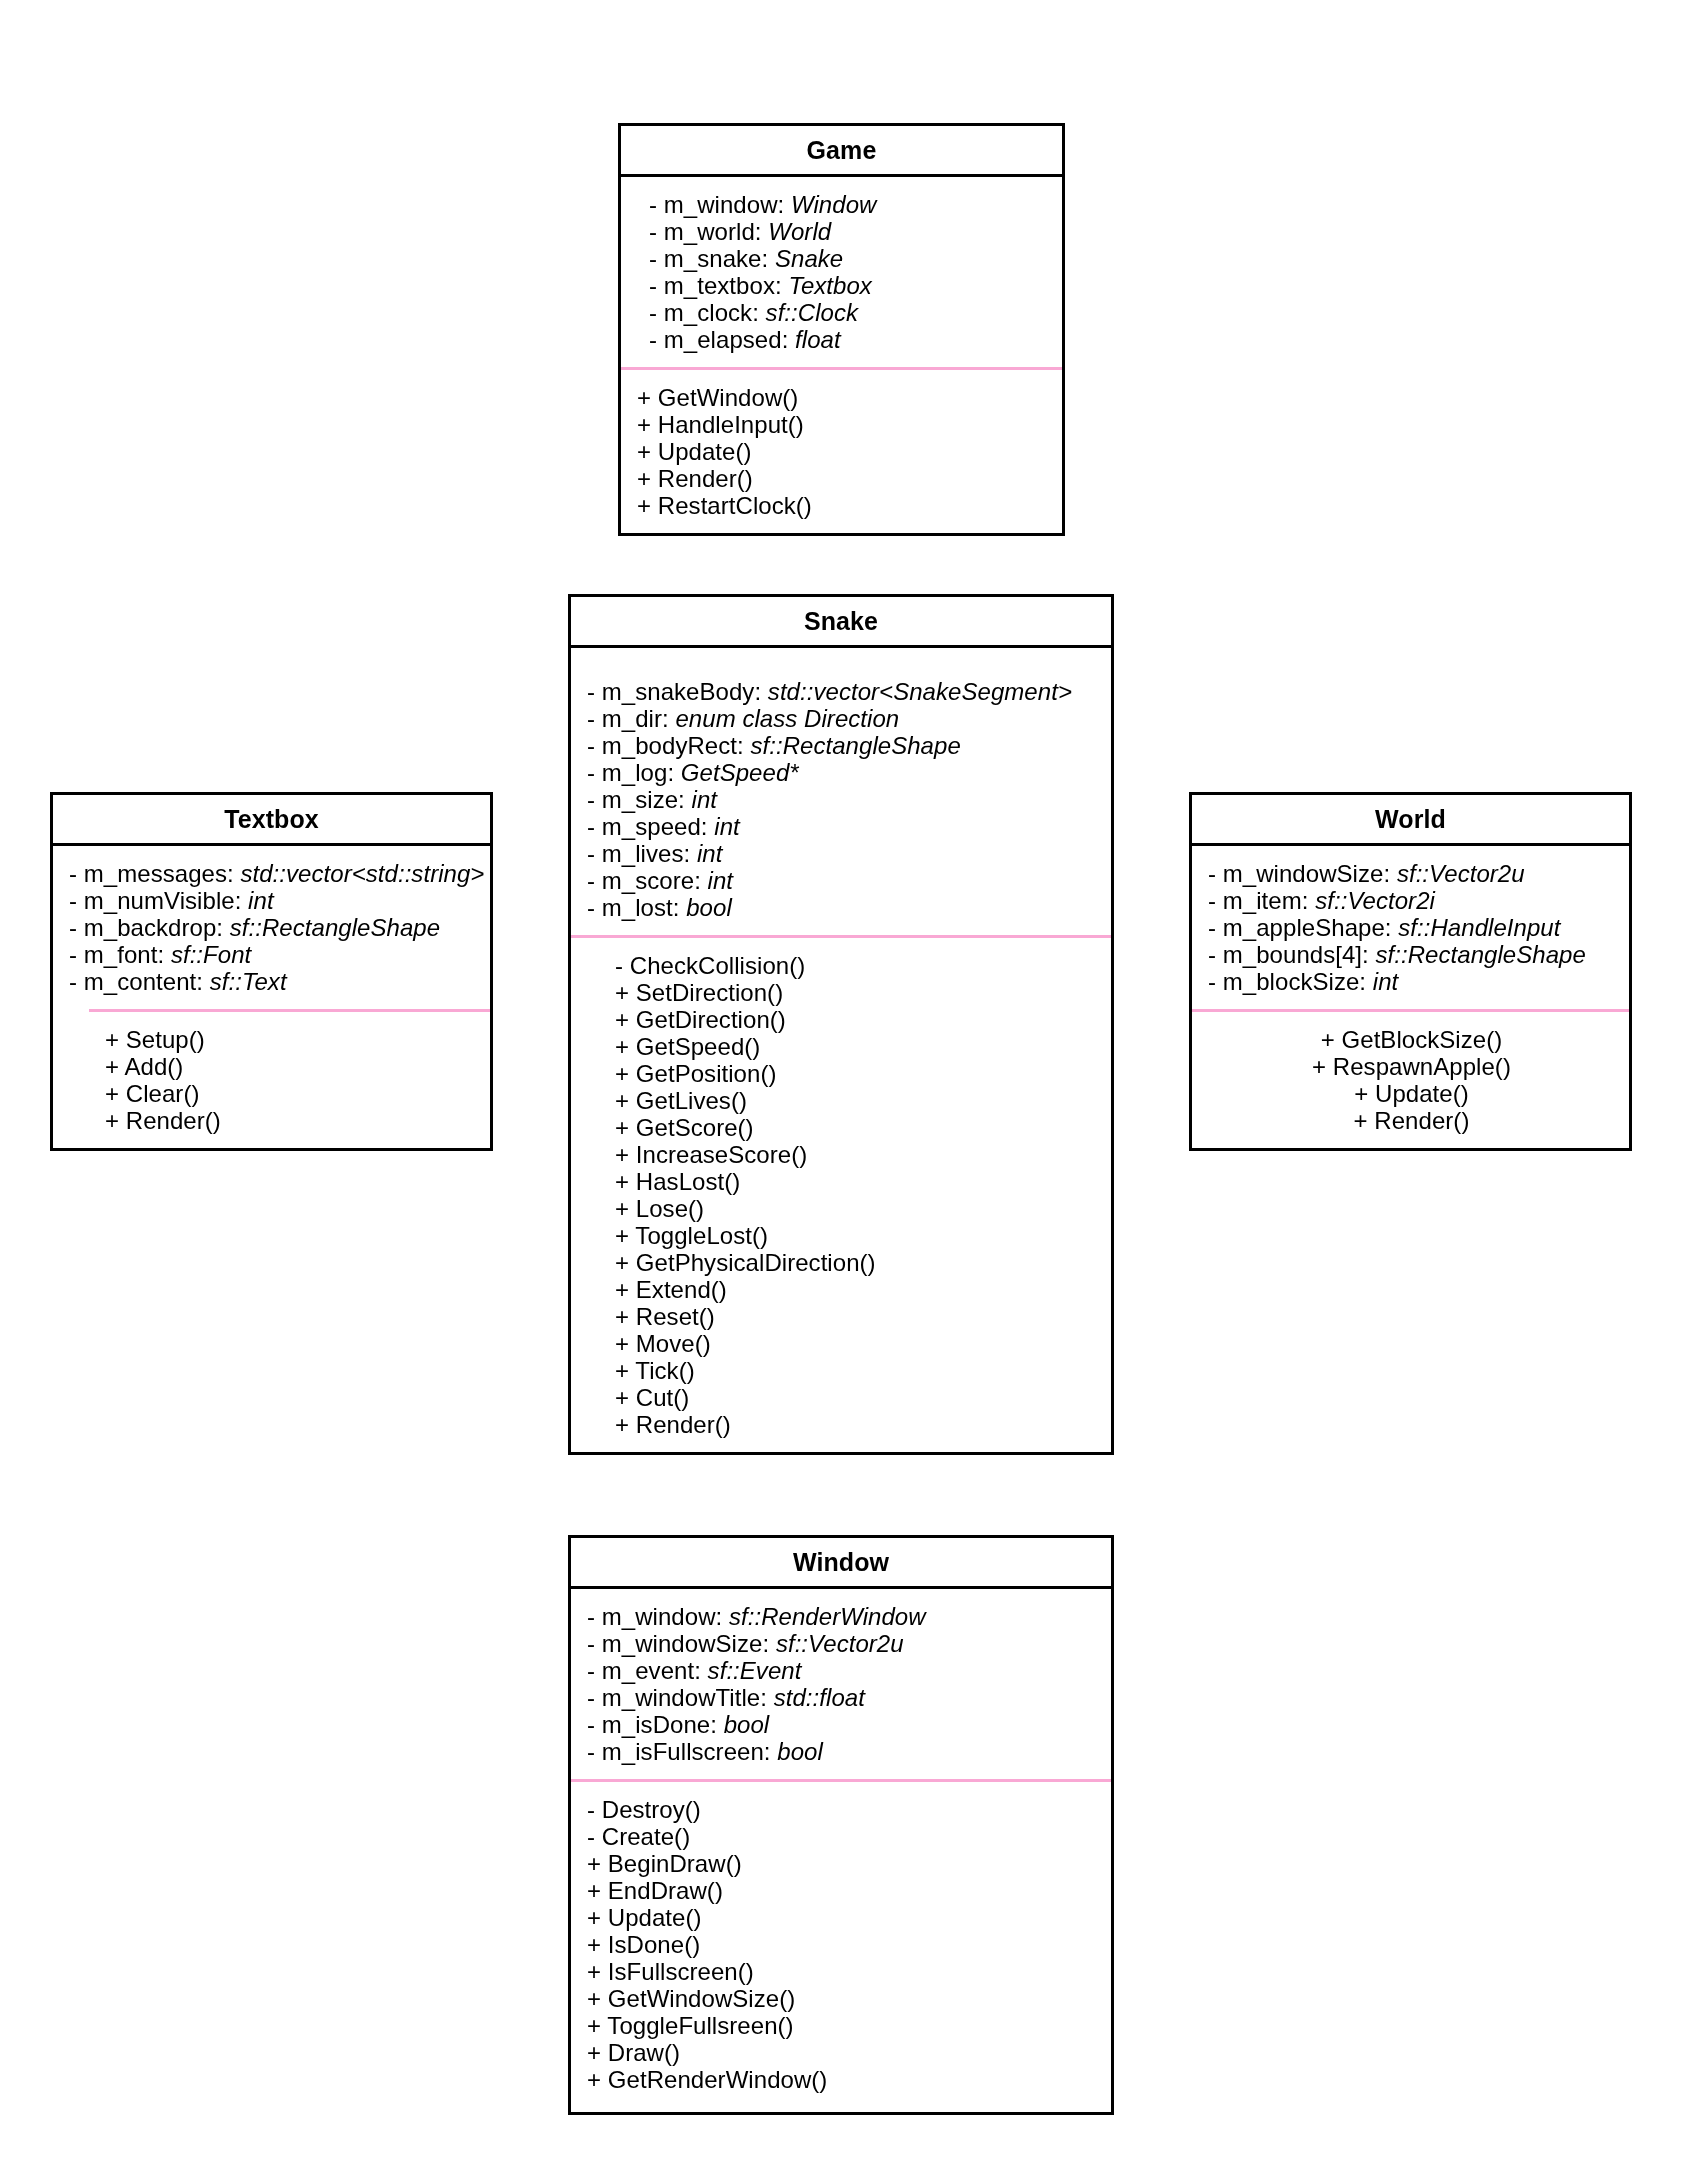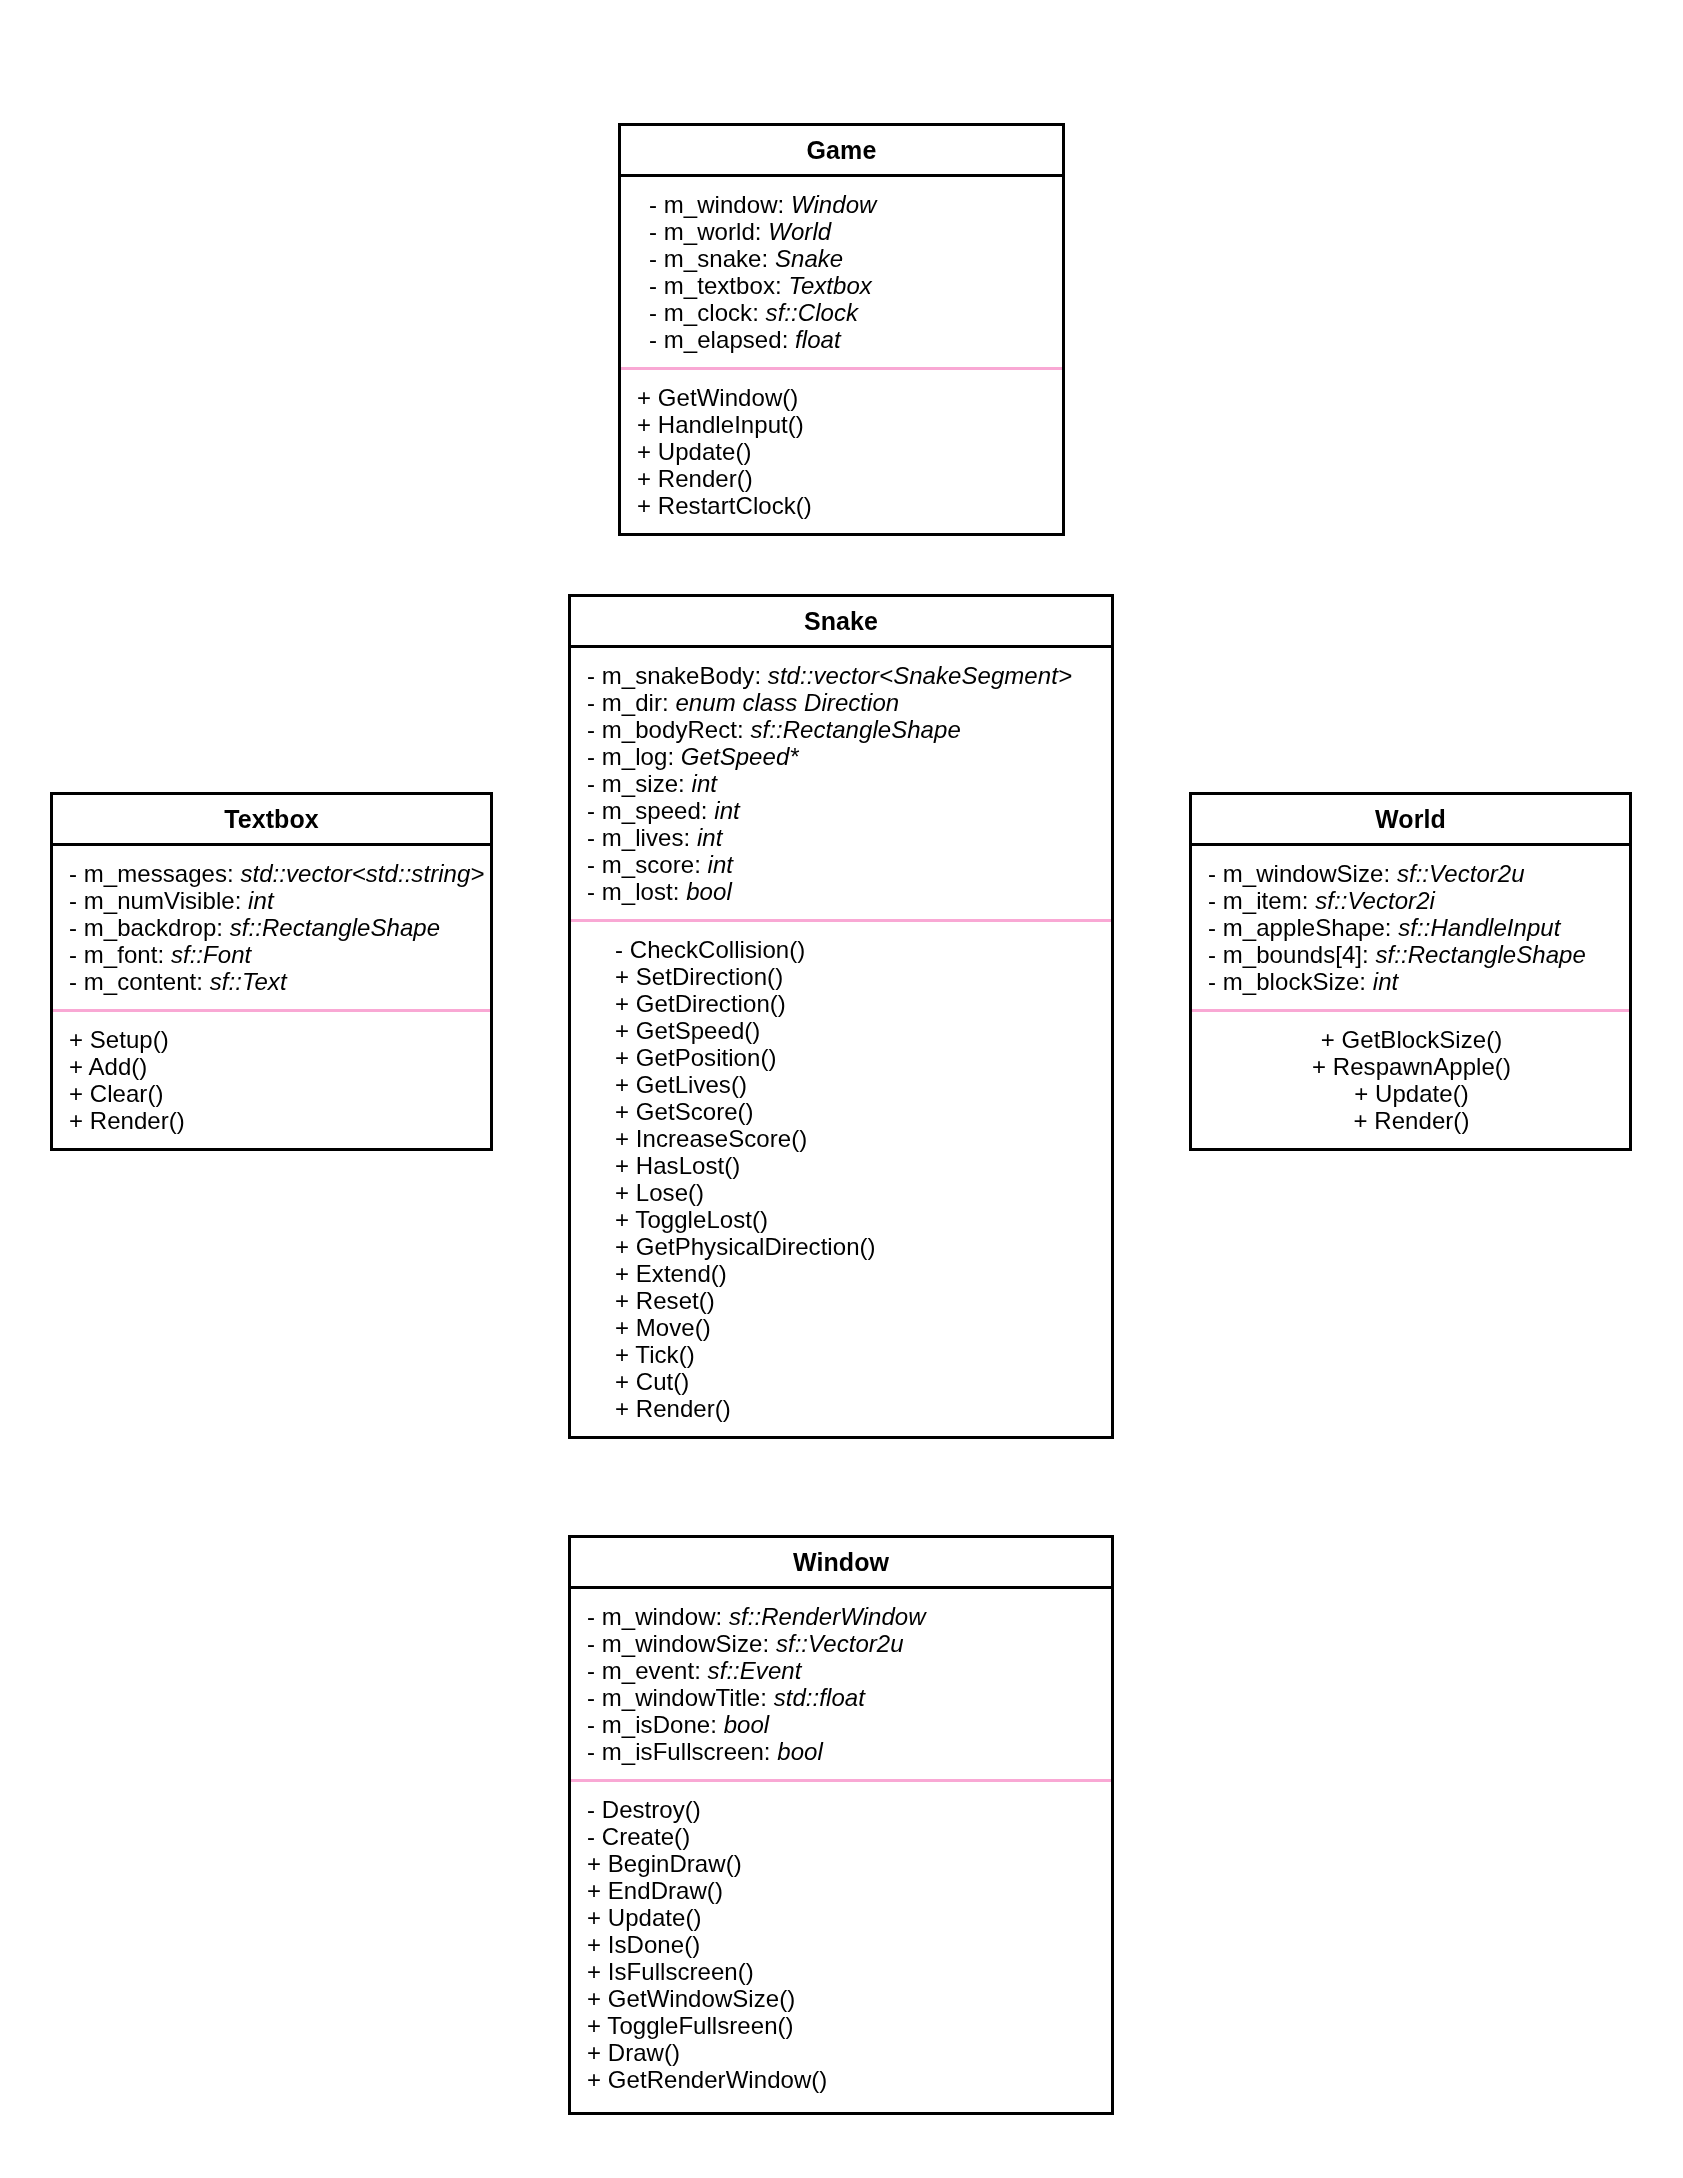--- a/index.html
+++ b/index.html
@@ -87,25 +87,25 @@
   
   #class-game     { left: 618px;  top: 123px;  width: 447px;  }
   #class-snake    { left: 568px;  top: 594px;  width: 546px;  }
   #class-textbox  { left: 50px;   top: 792px;  width: 443px;  }
   #class-world    { left: 1189px; top: 792px;  width: 443px;  }
   #class-window   { left: 568px;  top: 1535px; width: 546px;  }
 
   #class-game   .uml-compartment.attrs { min-height: 172px; padding-left: 28px; }
   #class-game   .uml-compartment.ops   { min-height: 148px; }
 
-  #class-snake  .uml-compartment.attrs { min-height: 252px; }
+  #class-snake  .uml-compartment.attrs { min-height: 252px; margin-top: 16px; }
   #class-snake  .uml-compartment.ops   { min-height: 386px; padding-left: 44px; }
 
   #class-textbox .uml-compartment.attrs { min-height: 146px; }
-  #class-textbox .uml-compartment.ops   { min-height: 121px; }
+  #class-textbox .uml-compartment.ops   { min-height: 121px; margin-left: 36px; }
 
   #class-world   .uml-compartment.attrs { min-height: 146px; }
   #class-world   .uml-compartment.ops   { min-height: 121px; text-align: center; }
 
   #class-window .uml-compartment.attrs { min-height: 172px; }
   #class-window .uml-compartment.ops   { min-height: 333px; }
 </style>
 </head>
 <body>
 

